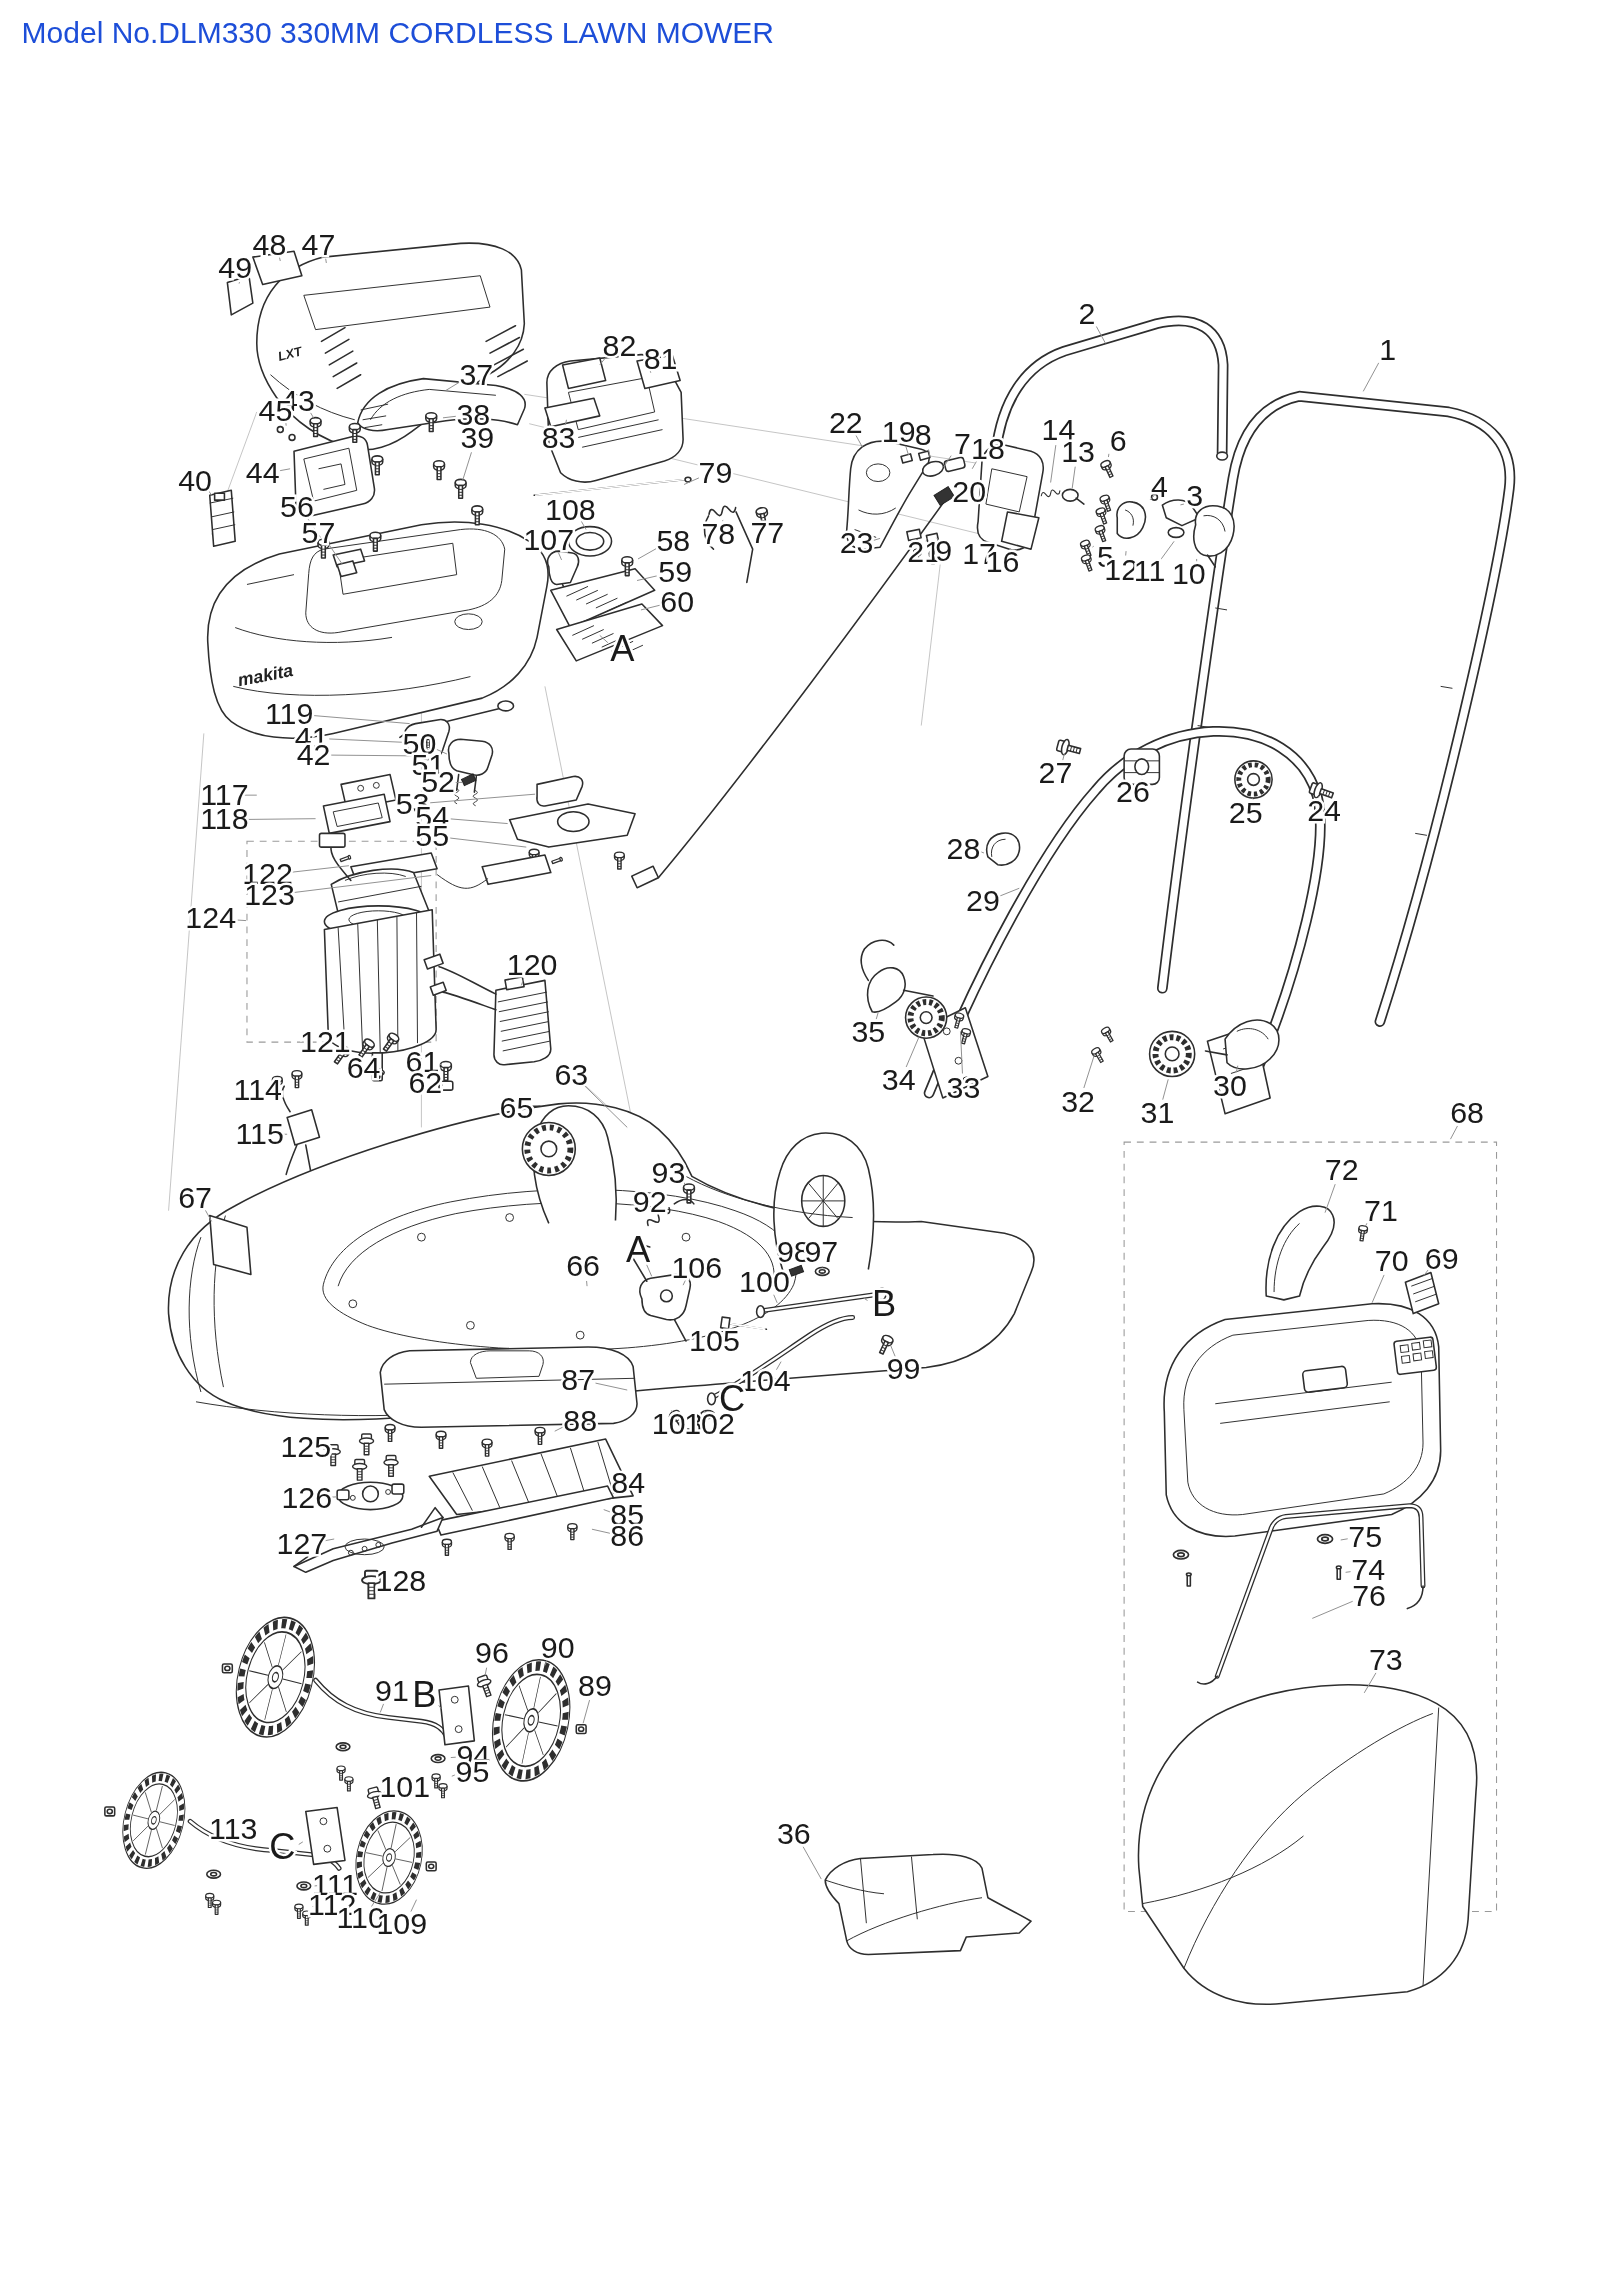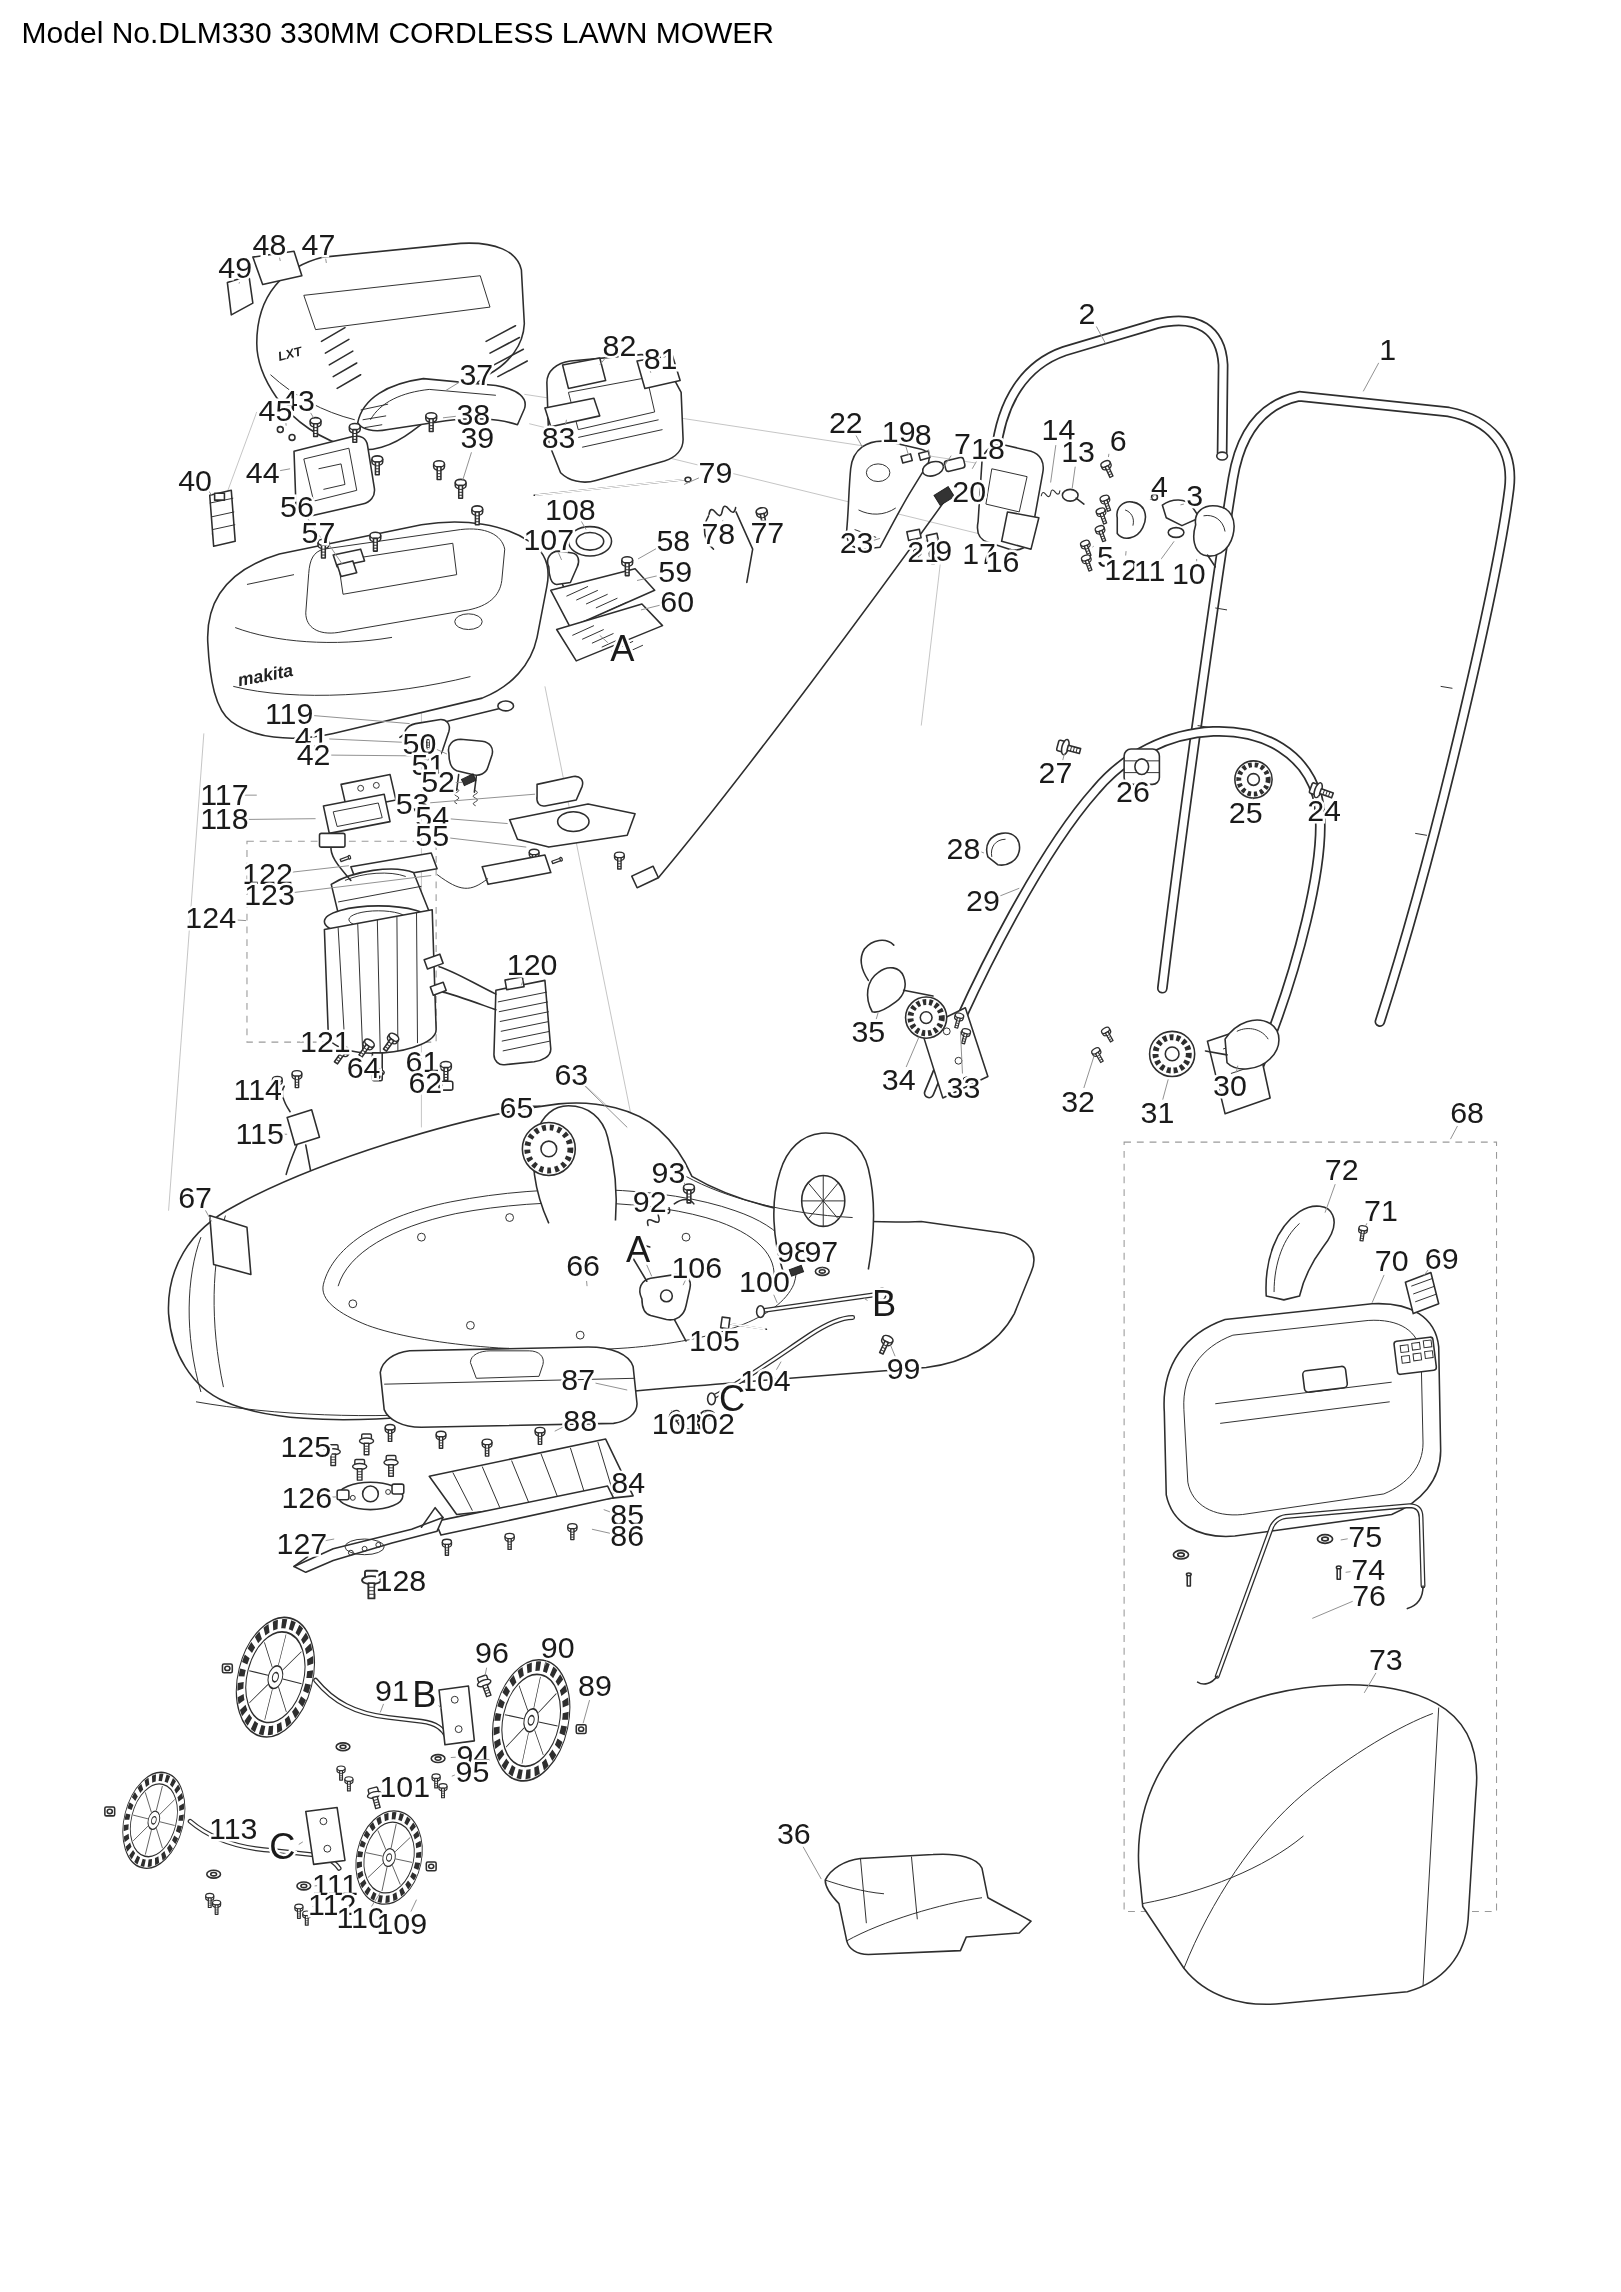--- a/index.html
+++ b/index.html
@@ -1,18 +1,18 @@
 <!DOCTYPE html>
 <html><head>
 <meta charset="utf-8">
 <style>
   html,body{margin:0;padding:0;background:#ffffff;}
   #canvas{position:relative;width:1621px;height:2293px;background:#fff;overflow:hidden;
           font-family:"Liberation Sans",sans-serif;}
-  #title{position:absolute;left:21.6px;top:15.7px;font-size:30px;color:#000000;letter-spacing:0;
+  #title{position:absolute;left:21.6px;top:15.7px;font-size:30px;color:#1d4ed8;letter-spacing:0;
          font-family:"Liberation Sans",sans-serif;}
   svg{position:absolute;left:0;top:0;}
   .ink{stroke:#2e2e2e;fill:none;stroke-width:1.6;stroke-linejoin:round;stroke-linecap:round;}
   .inkf{stroke:#2e2e2e;fill:#ffffff;stroke-width:1.6;stroke-linejoin:round;}
   .thin{stroke:#2e2e2e;fill:none;stroke-width:1;}
   .lt{stroke:#bdbdbd;fill:none;stroke-width:0.9;}
   .dash{stroke:#9a9a9a;fill:none;stroke-width:1.1;stroke-dasharray:7 6;}
   .tube{stroke:#2e2e2e;fill:none;stroke-width:11;stroke-linecap:round;}
   .tubein{stroke:#ffffff;fill:none;stroke-width:7.5;stroke-linecap:round;}
   .tube2{stroke:#2e2e2e;fill:none;stroke-width:5;stroke-linecap:round;}

